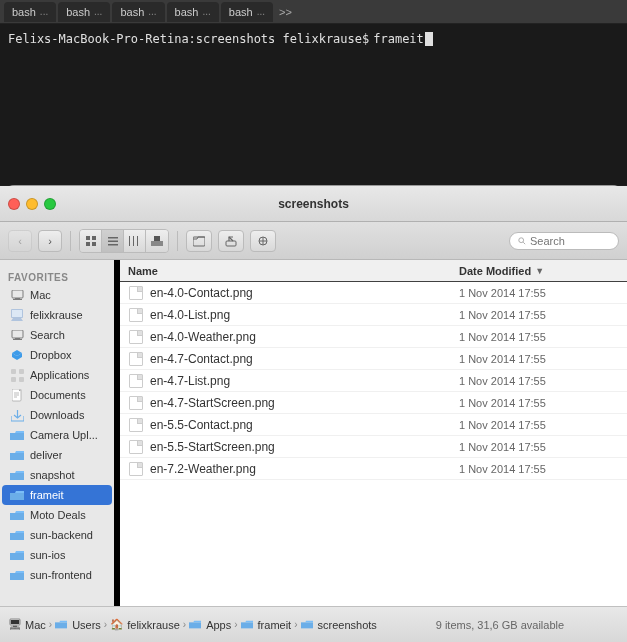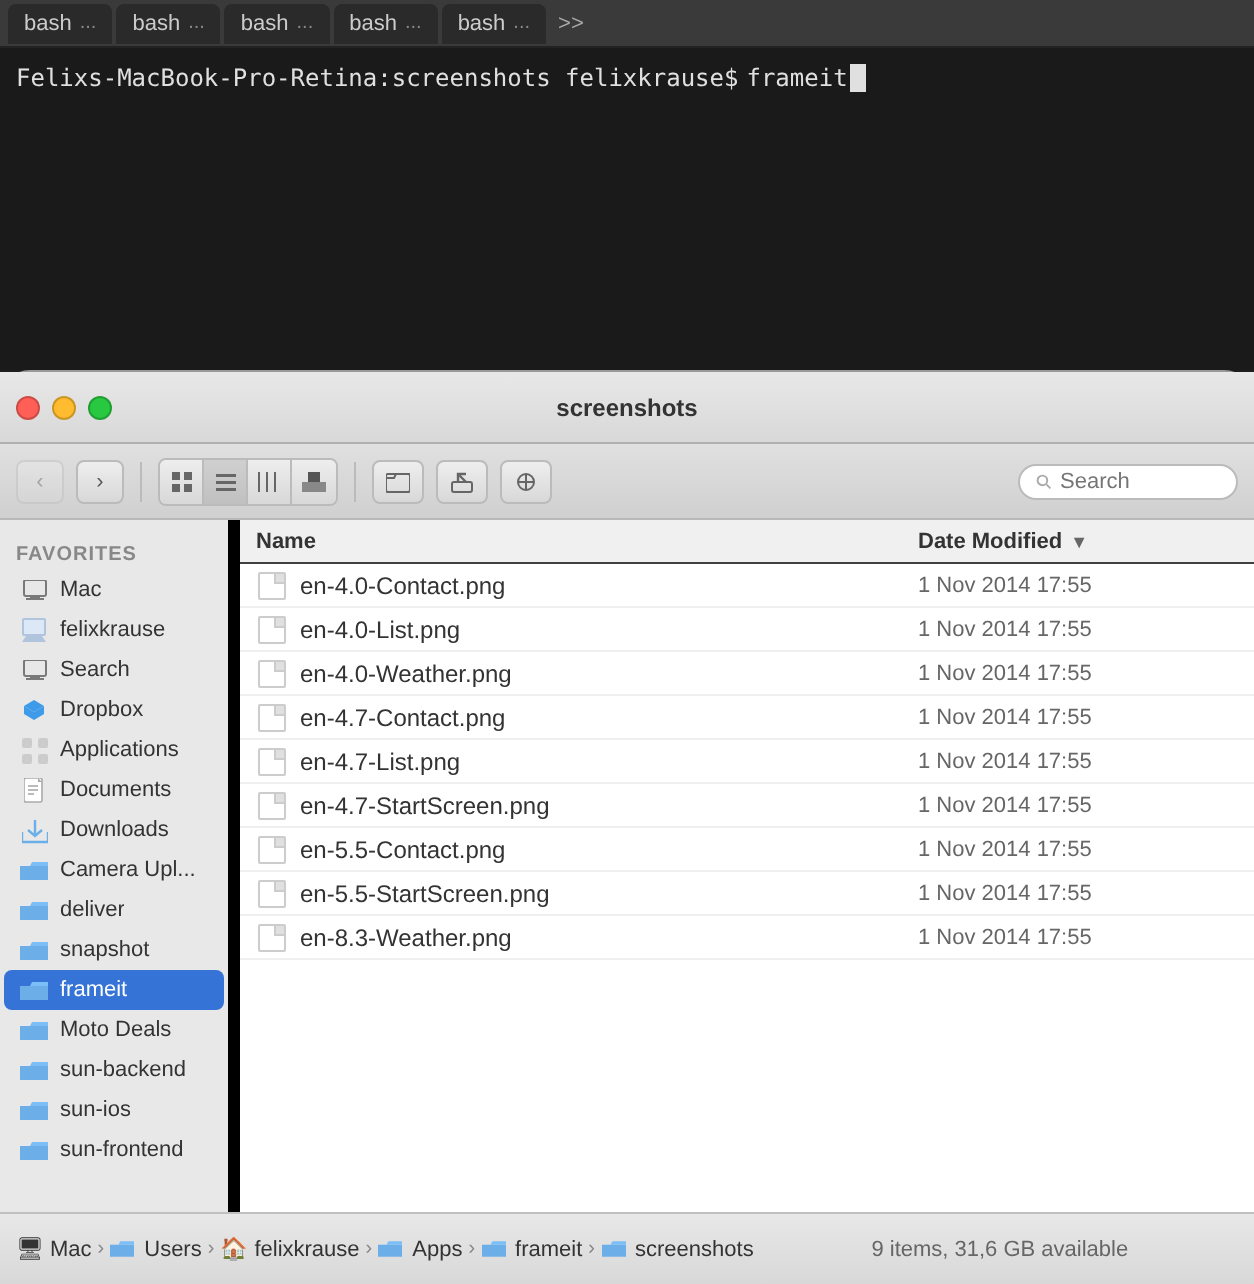--- a/index.html
+++ b/index.html
@@ -718,21 +718,21 @@
     <div class="file-icon">
       <div class="png-thumb"></div>
     </div>
     <span class="file-name">en-5.5-StartScreen.png</span>
     <span class="file-date">1 Nov 2014 17:55</span>
   </div>
           <div class="file-row">
     <div class="file-icon">
       <div class="png-thumb"></div>
     </div>
-    <span class="file-name">en-8.3-Weather.png</span>
+    <span class="file-name">en-7.2-Weather.png</span>
     <span class="file-date">1 Nov 2014 17:55</span>
   </div>
         </div>
     </div>
   </div>
 
   <div class="finder-statusbar">
 
     <div id="path-container" style="display:flex;align-items:center;gap:2px;">
         <div class="path-item">

